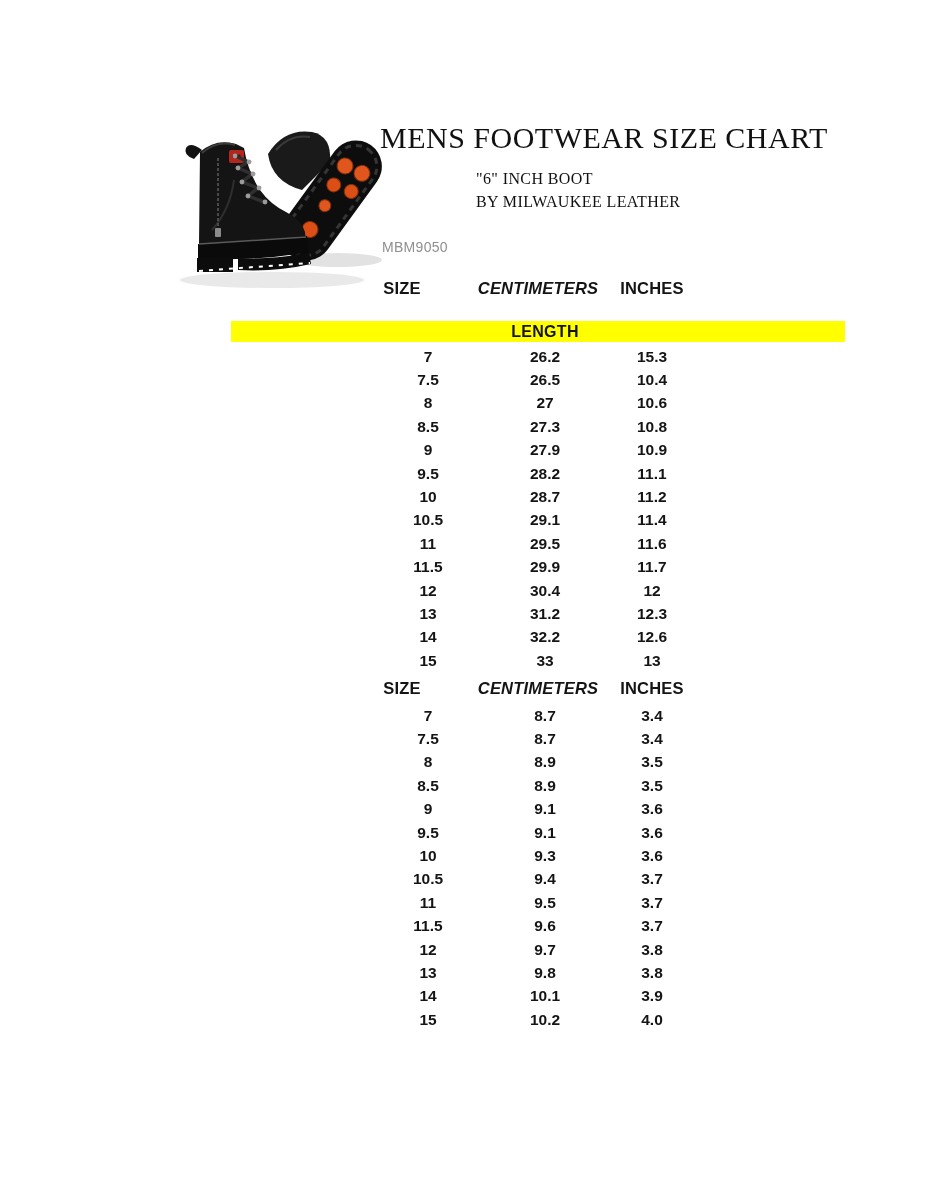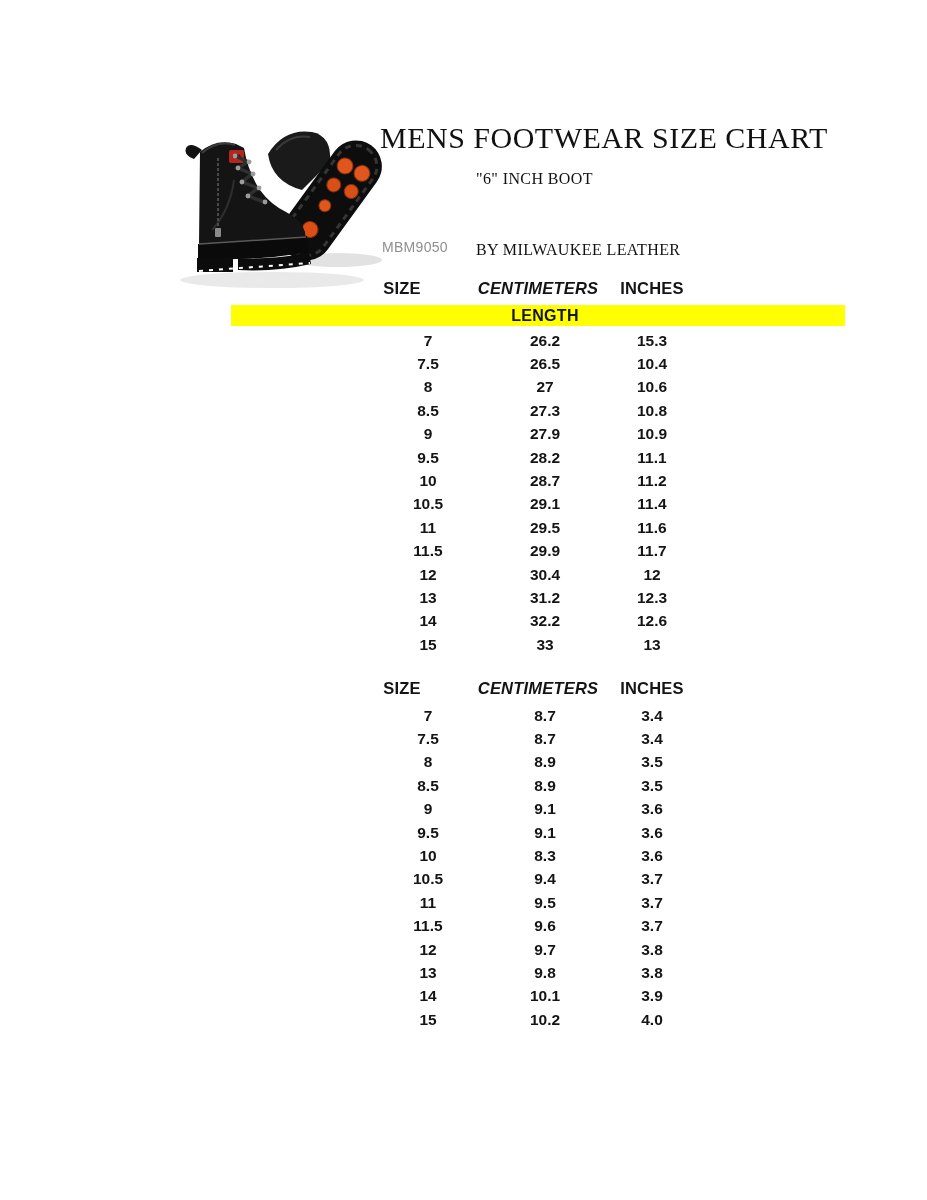--- a/index.html
+++ b/index.html
@@ -18,41 +18,41 @@
     font-family:"Liberation Serif", serif;
     font-size:30px;font-weight:normal;letter-spacing:.5px;color:#111;
     white-space:nowrap;
   }
   .subtitle{
     position:absolute;left:476px;
     font-family:"Liberation Serif", serif;
     font-size:16px;color:#111;letter-spacing:.4px;white-space:nowrap;
   }
   .subtitle.l1{top:170px;}
-  .subtitle.l2{top:193px;margin-top:48px;}
+  .subtitle.l2{top:193px;}
   .model{
     position:absolute;left:382px;top:239px;
     font-size:14px;color:#8f8f8f;letter-spacing:.3px;
   }
   
   .tsection{position:absolute;left:231px;width:614px;}
   .tsection.length{top:279px;}
   .tsection.width{top:679px;}
   .thead{
     display:flex;height:22px;align-items:flex-start;
     font-weight:bold;font-size:16.5px;letter-spacing:.2px;
   }
   .cell{display:inline-block;text-align:center;}
   .c0{margin-left:147px;width:100px;}
   .c1{width:134px;}
   .c2{width:80px;}
   .thead .c0{transform:translateX(-26px);}
   .thead .c1{transform:translateX(-7px);font-style:italic;}
   .bar{
-    margin-top:4px;height:21px;width:100%;
+    margin-top:20px;height:21px;width:100%;
     background:#ffff00;
     font-weight:bold;font-size:16px;line-height:21px;
     text-align:center;padding-left:14px;box-sizing:border-box;
     letter-spacing:.3px;
   }
   .tbody{margin-top:3px;}
   .trow{display:flex;height:23.4px;align-items:center;font-weight:bold;font-size:15.5px;}
 </style>
 </head>
 <body>
@@ -234,21 +234,21 @@
           <span class="cell c1">9.1</span>
           <span class="cell c2">3.6</span>
         </div>
         <div class="trow">
           <span class="cell c0">9.5</span>
           <span class="cell c1">9.1</span>
           <span class="cell c2">3.6</span>
         </div>
         <div class="trow">
           <span class="cell c0">10</span>
-          <span class="cell c1">8.3</span>
+          <span class="cell c1">9.3</span>
           <span class="cell c2">3.6</span>
         </div>
         <div class="trow">
           <span class="cell c0">10.5</span>
           <span class="cell c1">9.4</span>
           <span class="cell c2">3.7</span>
         </div>
         <div class="trow">
           <span class="cell c0">11</span>
           <span class="cell c1">9.5</span>

